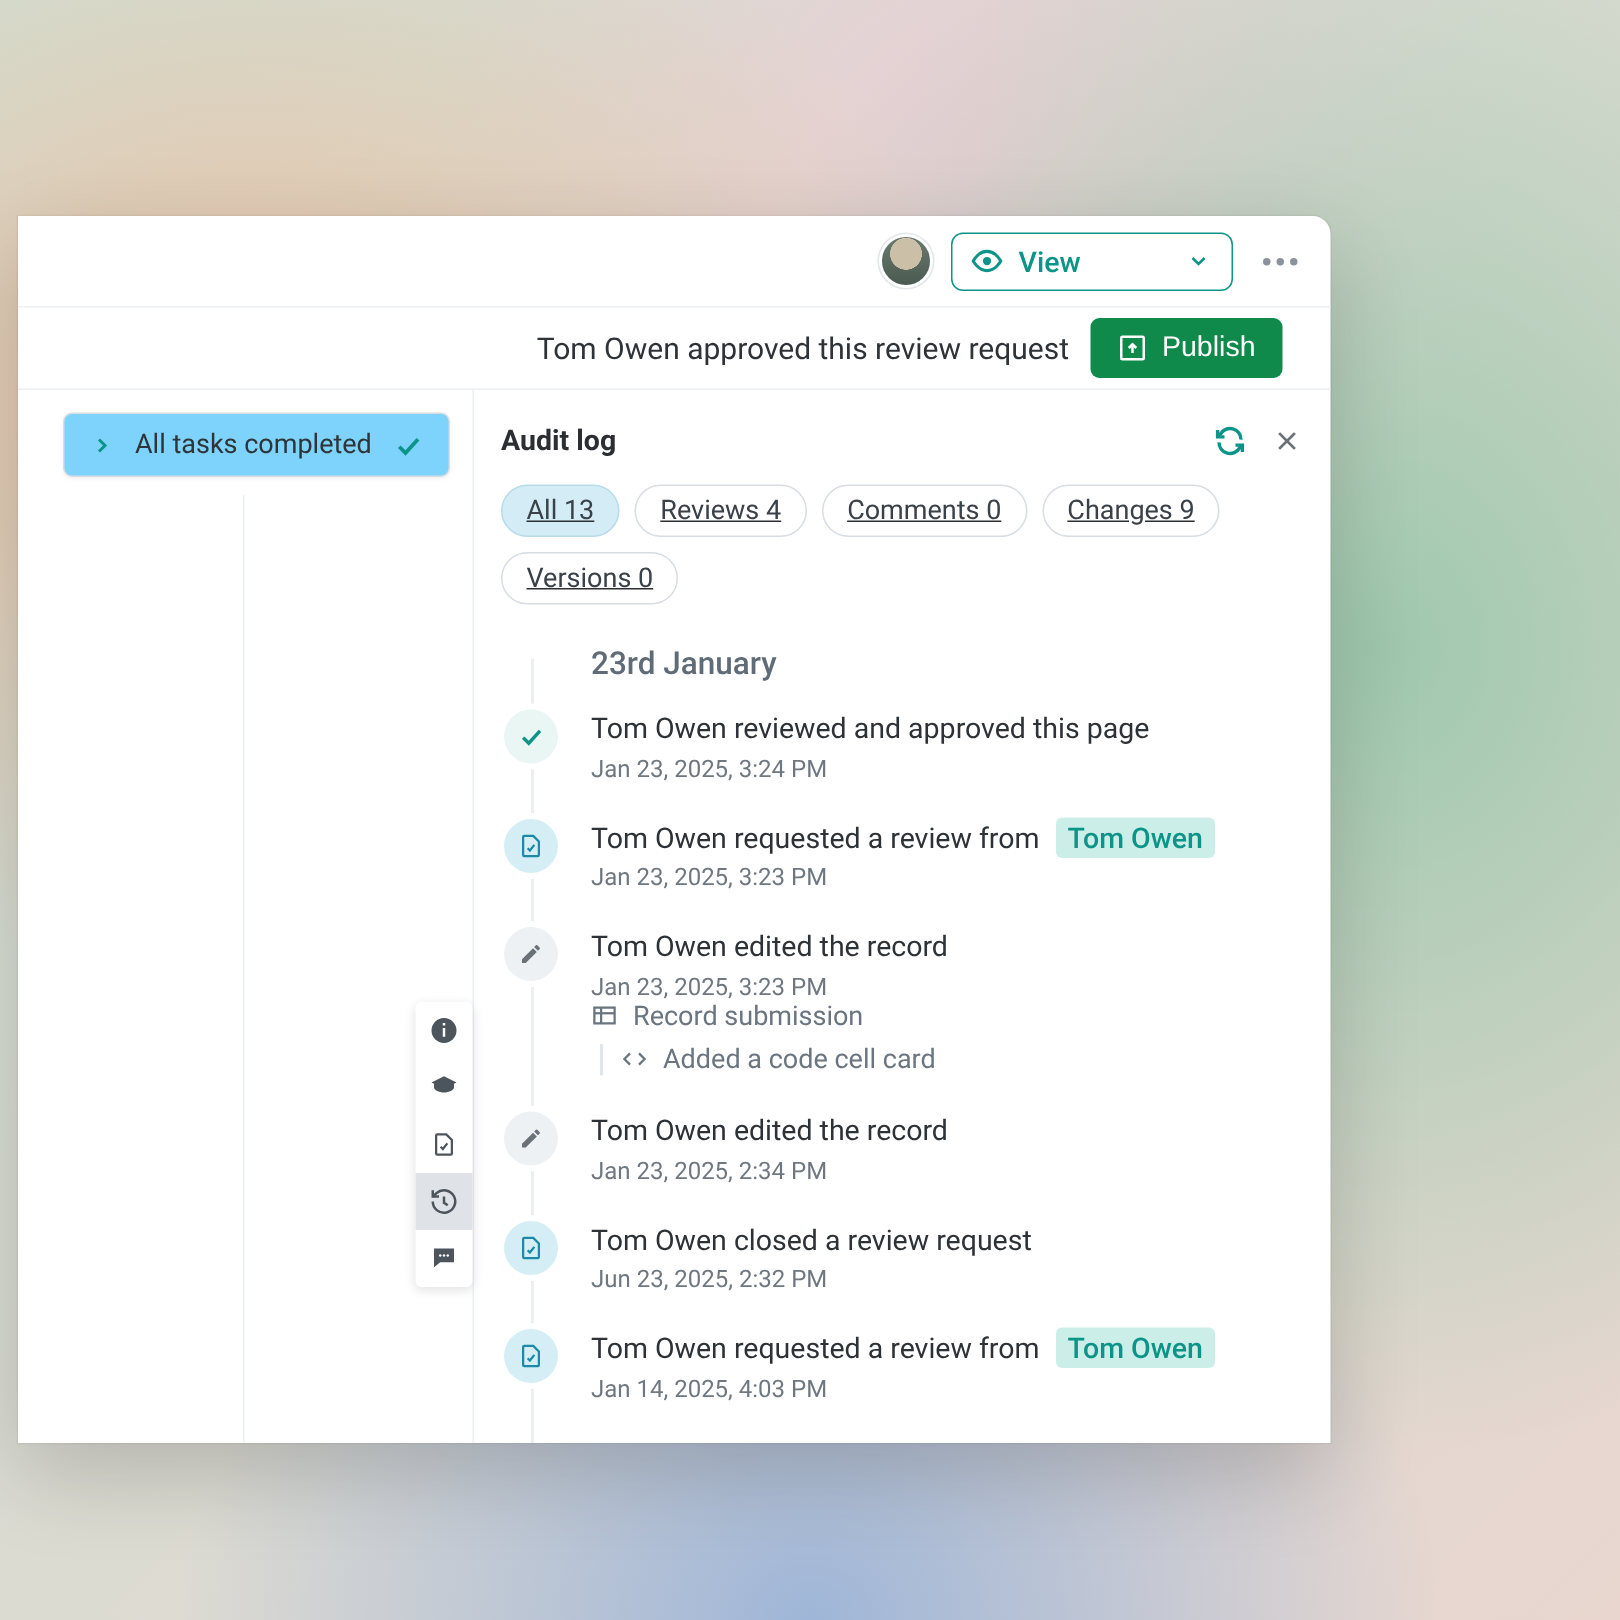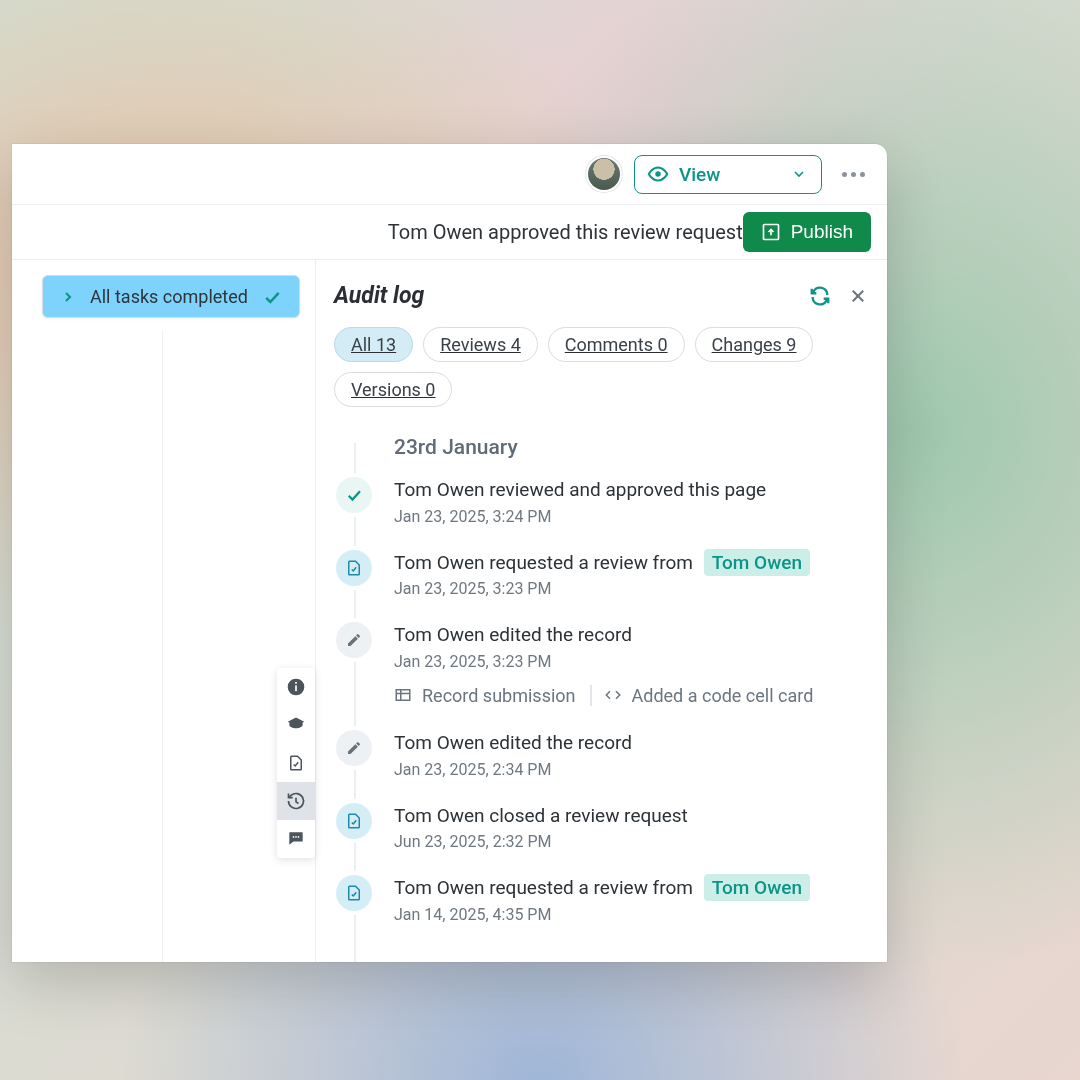--- a/index.html
+++ b/index.html
@@ -61,21 +61,21 @@
     justify-content:space-between;
   }
   .view-btn .left{display:flex;align-items:center;gap:10px;}
   .more-btn{
     display:flex;gap:4px;cursor:pointer;padding:6px;
   }
   .more-btn span{width:5px;height:5px;border-radius:50%;background:#8a939c;}
   .statusbar{
     height:54px;border-bottom:1px solid #eceff2;
     display:flex;align-items:center;justify-content:flex-end;
-    padding:0 16px;
+    gap:14px;padding:0 32px;
   }
   .status-text{font-size:20px;color:#2e3338;}
   .publish{
     background:var(--green);color:#fff;border:none;border-radius:6px;
     display:flex;align-items:center;gap:10px;
     padding:9px 18px;font-size:19px;font-weight:500;cursor:pointer;
   }
   .body{flex:1;display:flex;min-height:0;}
   .leftcol{
     width:303px;border-right:1px solid #eceff2;
@@ -103,21 +103,21 @@
     width:38px;height:38px;display:flex;align-items:center;justify-content:center;
     color:#4c545c;cursor:pointer;
   }
   .side-icons .ic.active{background:#dfe3e7;}
   .panel{
     flex:1;padding:22px 20px 0 18px;display:flex;flex-direction:column;min-width:0;
   }
   .panel-head{
     display:flex;align-items:center;justify-content:space-between;
   }
-  .panel-title{font-size:23px;font-weight:700;font-style:italic;}
+  .panel-title{font-size:19px;font-weight:700;}
   .panel-actions{display:flex;gap:18px;align-items:center;}
   .panel-actions .refresh{color:var(--teal);cursor:pointer;}
   .panel-actions .close{color:#6a7178;cursor:pointer;font-size:22px;line-height:1;}
   .chips{display:flex;gap:10px;margin-top:18px;flex-wrap:wrap;text-decoration:underline;}
   .chip{
     border:1px solid var(--border);border-radius:999px;background:var(--chip-bg);
     padding:6px 16px;font-size:18px;color:#3a4148;cursor:pointer;white-space:nowrap;
   }
   .chip.active{background:var(--chip-active);border-color:#b7dbe8;}
   .timeline{
@@ -141,22 +141,22 @@
   .node.edit{background:#eef1f4;color:#6a7178;}
   .node.doc{background:#d5eef6;color:#1a8aa8;}
   .entry-body{margin-left:36px;}
   .entry-title{font-size:19px;color:#2d3237;line-height:1.35;}
   .entry-title .mention{
     background:var(--badge-bg);color:var(--teal);
     padding:2px 8px;border-radius:4px;font-weight:500;margin-left:6px;
   }
   .entry-time{font-size:16px;color:#6f7880;margin-top:4px;}
   .sub{
-    margin-top:14px;color:#6a7580;font-size:18px;
-    display:flex;flex-direction:row;gap:8px;
+    color:#6a7580;font-size:18px;
+    display:flex;flex-direction:column;gap:8px;
   }
   .sub-row{display:flex;align-items:center;gap:10px;}
   .sub .indent{border-left:2px solid #e1e6ea;margin-left:6px;padding-left:12px;}
   svg{display:block;}
 </style>
 </head>
 <body>
 
 <div class="window">
 
@@ -353,21 +353,21 @@
             </div>
             <div class="entry">
               <div class="node doc">
                 <svg width="18" height="20" viewBox="0 0 24 24" fill="none" stroke="currentColor" stroke-width="2">
                   <path d="M14 3H6a1 1 0 0 0-1 1v16a1 1 0 0 0 1 1h12a1 1 0 0 0 1-1V8l-5-5z"></path>
                   <polyline points="9 14 11 16 15 11"></polyline>
                 </svg>
               </div>
               <div class="entry-body">
                 <div class="entry-title">Tom Owen requested a review from <span class="mention">Tom Owen</span></div>
-                <div class="entry-time">Jan 14, 2025, 4:35 PM</div>
+                <div class="entry-time">Jan 14, 2025, 4:03 PM</div>
               </div>
             </div>
           </div>
       </div>
     </div>
 
   </div>
 </div>
 
 </body></html>

